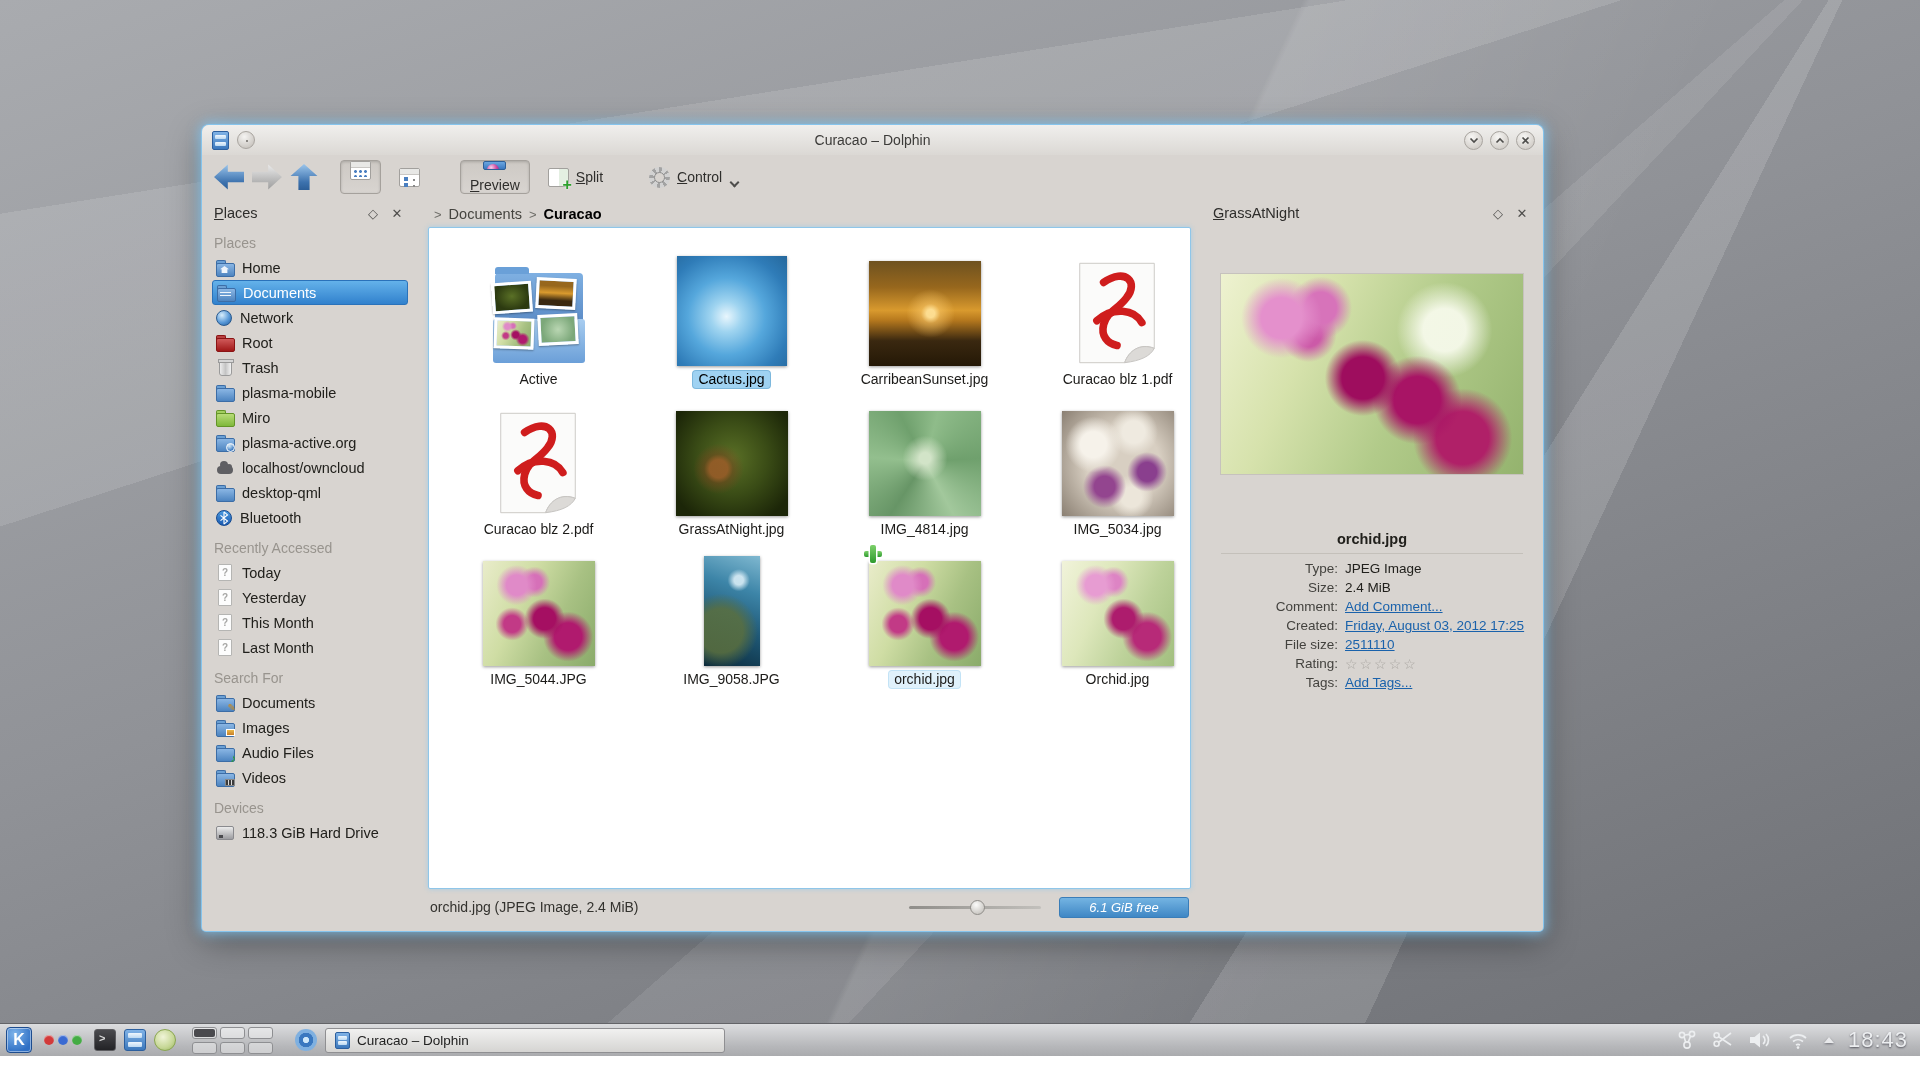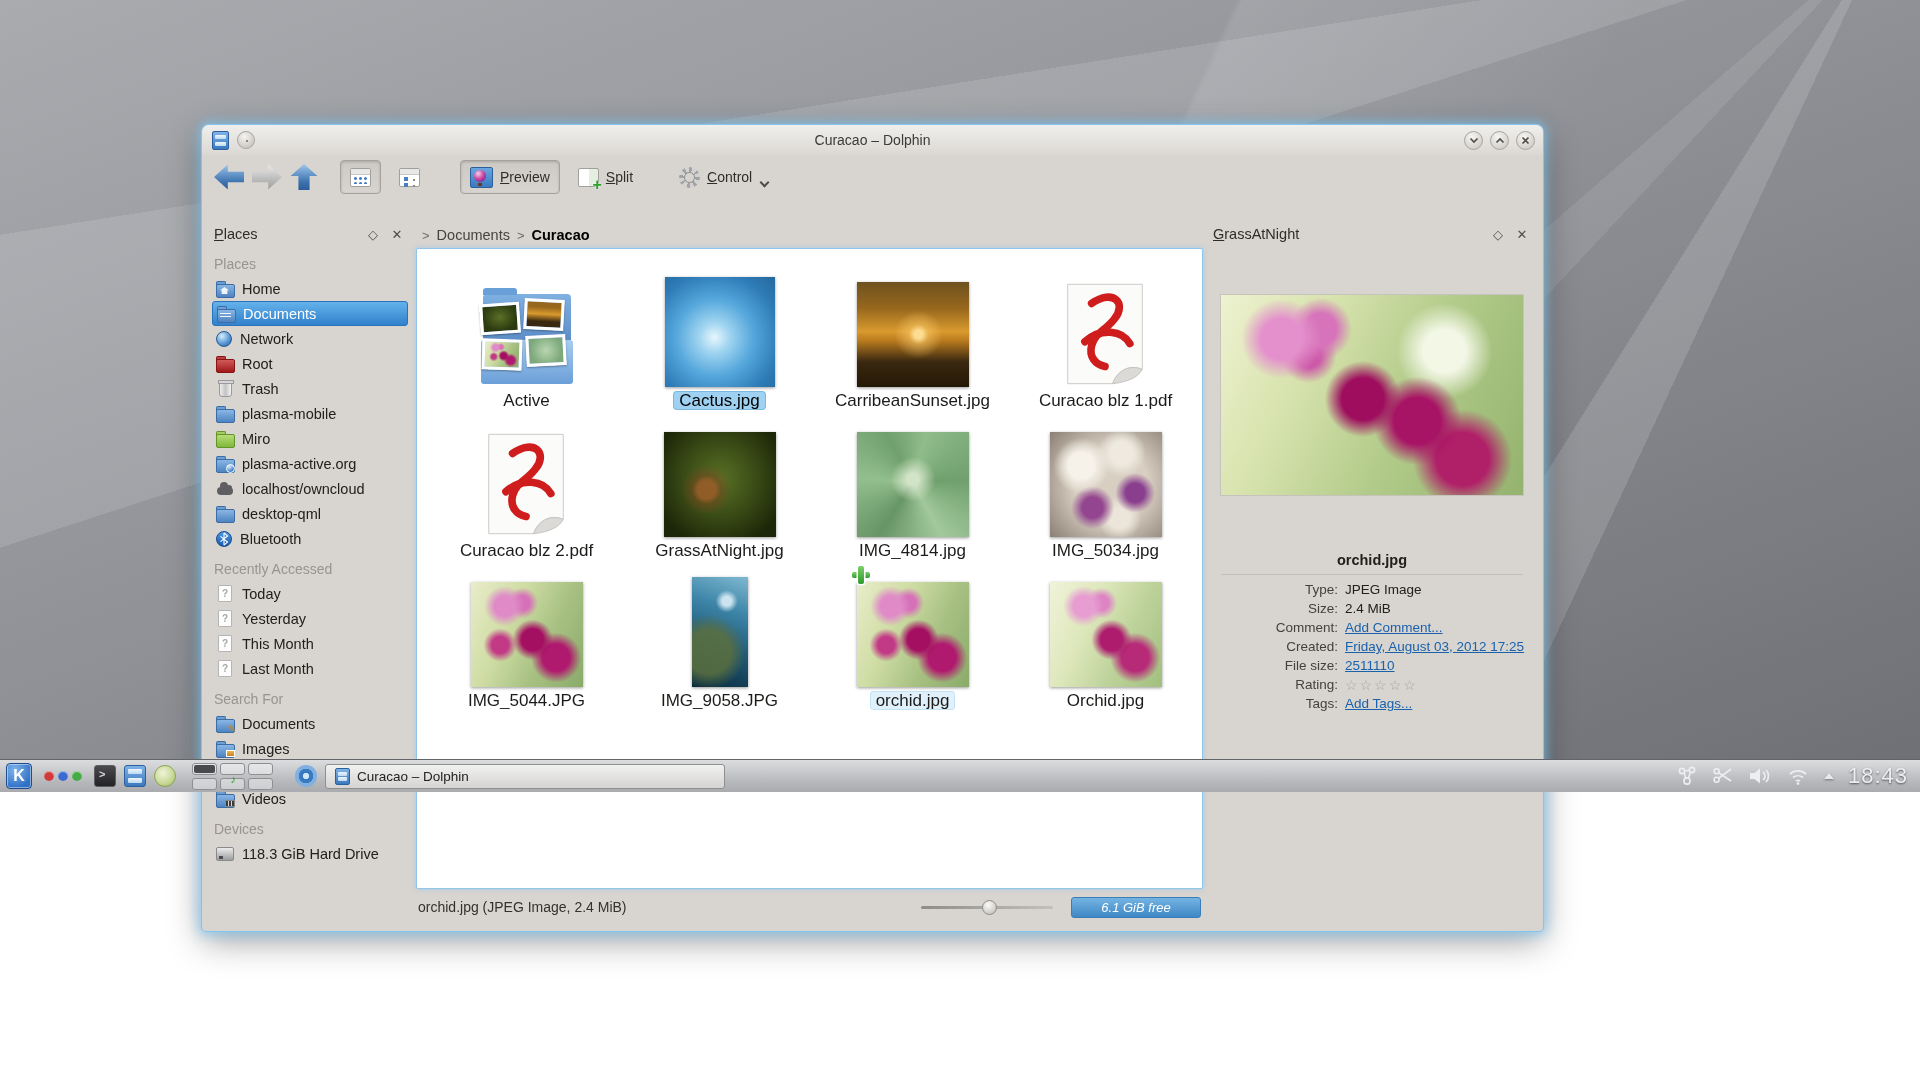--- a/index.html
+++ b/index.html
@@ -1,20 +1,20 @@
 <!DOCTYPE html>
 <html><head>
 <meta charset="utf-8">
 <style>
   * { margin:0; padding:0; box-sizing:border-box; }
   html,body { width:1920px; height:1080px; overflow:hidden;
     font-family:"Liberation Sans", sans-serif; }
 
   
-  .desktop { position:relative; width:1920px; height:792px;
+  .desktop { position:relative; width:1920px; height:1056px;
     background:
       conic-gradient(from 205deg at 98% -8%,
         rgba(255,255,255,.14) 0 7deg, rgba(255,255,255,0) 7deg 18deg,
         rgba(255,255,255,.09) 18deg 24deg, rgba(255,255,255,0) 24deg 47deg,
         rgba(255,255,255,.12) 47deg 56deg, rgba(255,255,255,0) 56deg 80deg,
         rgba(255,255,255,.07) 80deg 88deg, rgba(255,255,255,0) 88deg),
       linear-gradient(115deg, rgba(255,255,255,0) 54%, rgba(255,255,255,.10) 54.3%, rgba(255,255,255,0) 72%),
       linear-gradient(160deg, #a9abaf 0%, #909297 45%, #6d6f74 100%);
     padding-left: 11px;
   }
@@ -49,21 +49,21 @@
   .nav-arrow { width:30px; height:26px; }
   .arr-back  { background:linear-gradient(180deg,#9cc6ec,#3d72ae 70%,#2d5f98);
     clip-path:polygon(0 50%, 46% 2%, 46% 30%, 100% 30%, 100% 70%, 46% 70%, 46% 98%); }
   .arr-fwd   { background:linear-gradient(180deg,#ececec,#b2b2b2 70%,#9e9e9e);
     clip-path:polygon(100% 50%, 54% 2%, 54% 30%, 0 30%, 0 70%, 54% 70%, 54% 98%); }
   .arr-up    { width:28px; background:linear-gradient(180deg,#9cc6ec,#3d72ae 70%,#2d5f98);
     clip-path:polygon(50% 0, 98% 46%, 70% 46%, 70% 100%, 30% 100%, 30% 46%, 2% 46%); margin-right:14px; }
   .tb-btn { display:flex; align-items:center; gap:7px; height:34px; padding:0 9px;
     border-radius:4px; border:1px solid transparent; font-size:14px; color:#2f2e2c; }
   .tb-btn.pressed { background:linear-gradient(#cdc9c4,#d8d4d0);
-    border-color:#a5a19c; box-shadow:inset 0 1px 3px rgba(0,0,0,.18); }
+    border-color:#a5a19c; box-shadow:inset 0 1px 3px rgba(0,0,0,.18);flex-direction:column; }
   .tbi-grid { position:relative; width:21px; height:19px; background:#fff;
     border:1px solid #a2a09d; border-radius:2px; }
   .tbi-grid::before { content:""; position:absolute; left:0; right:0; top:0; height:5px;
     background:#e8e8e6; border-bottom:1px solid #c9c7c4; }
   .tbi-grid::after { content:""; position:absolute; left:2px; right:2px; top:7px; bottom:2px;
     background-image:radial-gradient(#4a7fc0 38%, transparent 42%); background-size:5px 5px; }
   .tbi-tree { position:relative; width:21px; height:19px; background:#fff;
     border:1px solid #a2a09d; border-radius:2px; }
   .tbi-tree::before { content:""; position:absolute; left:0; right:0; top:0; height:5px;
     background:#e8e8e6; border-bottom:1px solid #c9c7c4; }
@@ -83,21 +83,21 @@
     background:repeating-conic-gradient(#a3a3a3 0 16deg, #d2d2d2 16deg 45deg); }
   .tbi-gear::after { content:""; position:absolute; inset:5px; border-radius:50%;
     background:#d8d4d0; border:1px solid #8f8f8f; }
   .mini-chevron { width:7px; height:7px; border-right:2px solid #4f4e4c;
     border-bottom:2px solid #4f4e4c; transform:rotate(45deg); margin:10px 0 0 2px; }
   .tb-label { display:inline-block; }
   .tb-label::first-letter { text-decoration:underline; }
 
   
   .window-body { position:absolute; top:76px; bottom:6px; left:10px; right:10px;
-    display:flex; gap:8px;margin-top:21px; }
+    display:flex; gap:20px; }
 
   
   .side-panel { display:flex; flex-direction:column; }
   .places-panel { width:196px; }
   .info-panel  { width:322px; }
   .panel-head { height:24px; display:flex; align-items:center; gap:6px; padding:0 2px; }
   .panel-title { font-size:14.5px; color:#2e2d2b; flex:1; display:block; }
   .panel-title::first-letter { text-decoration:underline; }
   .panel-hbtn { width:18px; height:18px; display:flex; align-items:center; justify-content:center;
     color:#4f4e4c; font-size:13px; }
@@ -204,21 +204,21 @@
     radial-gradient(circle at 30% 23%, #e79cd2 0 9%, transparent 18%),
     radial-gradient(circle at 46% 20%, #dd84c4 0 7%, transparent 15%),
     radial-gradient(circle at 55% 55%, #ad1c6d 0 13%, transparent 24%),
     radial-gradient(circle at 76% 72%, #b72a78 0 12%, transparent 22%),
     linear-gradient(115deg,#f1f3da 0%,#dde7bb 35%,#bdd29a 65%,#a2bf7f 100%); }
   .t-underwater { background:
     radial-gradient(circle at 62% 22%, rgba(225,242,250,.85) 0 5%, transparent 12%),
     radial-gradient(circle at 30% 68%, rgba(92,112,62,.85) 0 26%, transparent 44%),
     linear-gradient(200deg,#7fb8d0 0%,#3d85a8 30%,#1f5876 62%,#123c52 86%,#0c2a3a 100%); }
 
-  .filelabel { margin-top:5px; font-size:17px; color:#1c1b19; line-height:17px;
+  .filelabel { margin-top:5px; font-size:14px; color:#1c1b19; line-height:17px;
     padding:0 5px; border-radius:3px; max-width:185px; white-space:nowrap; overflow:hidden; }
   .filelabel.sel { background:#9fd2f2; box-shadow:0 0 0 1px #7db8dd; color:#000000; }
   .filelabel.hov { background:#e0f1fb; box-shadow:0 0 0 1px #c3e3f6; }
 
   .folderwrap { position:relative; width:100px; height:98px; }
   .folder-back { position:absolute; left:6px; top:5px; width:88px; height:76px;
     background:linear-gradient(#7fb0e2,#4878b8); border-radius:4px; }
   .folder-back::before { content:""; position:absolute; top:-6px; left:0; width:34px; height:7px;
     background:#6aa0d8; border-radius:3px 3px 0 0; }
   .folder-front { position:absolute; left:4px; bottom:3px; width:92px; height:44px;

